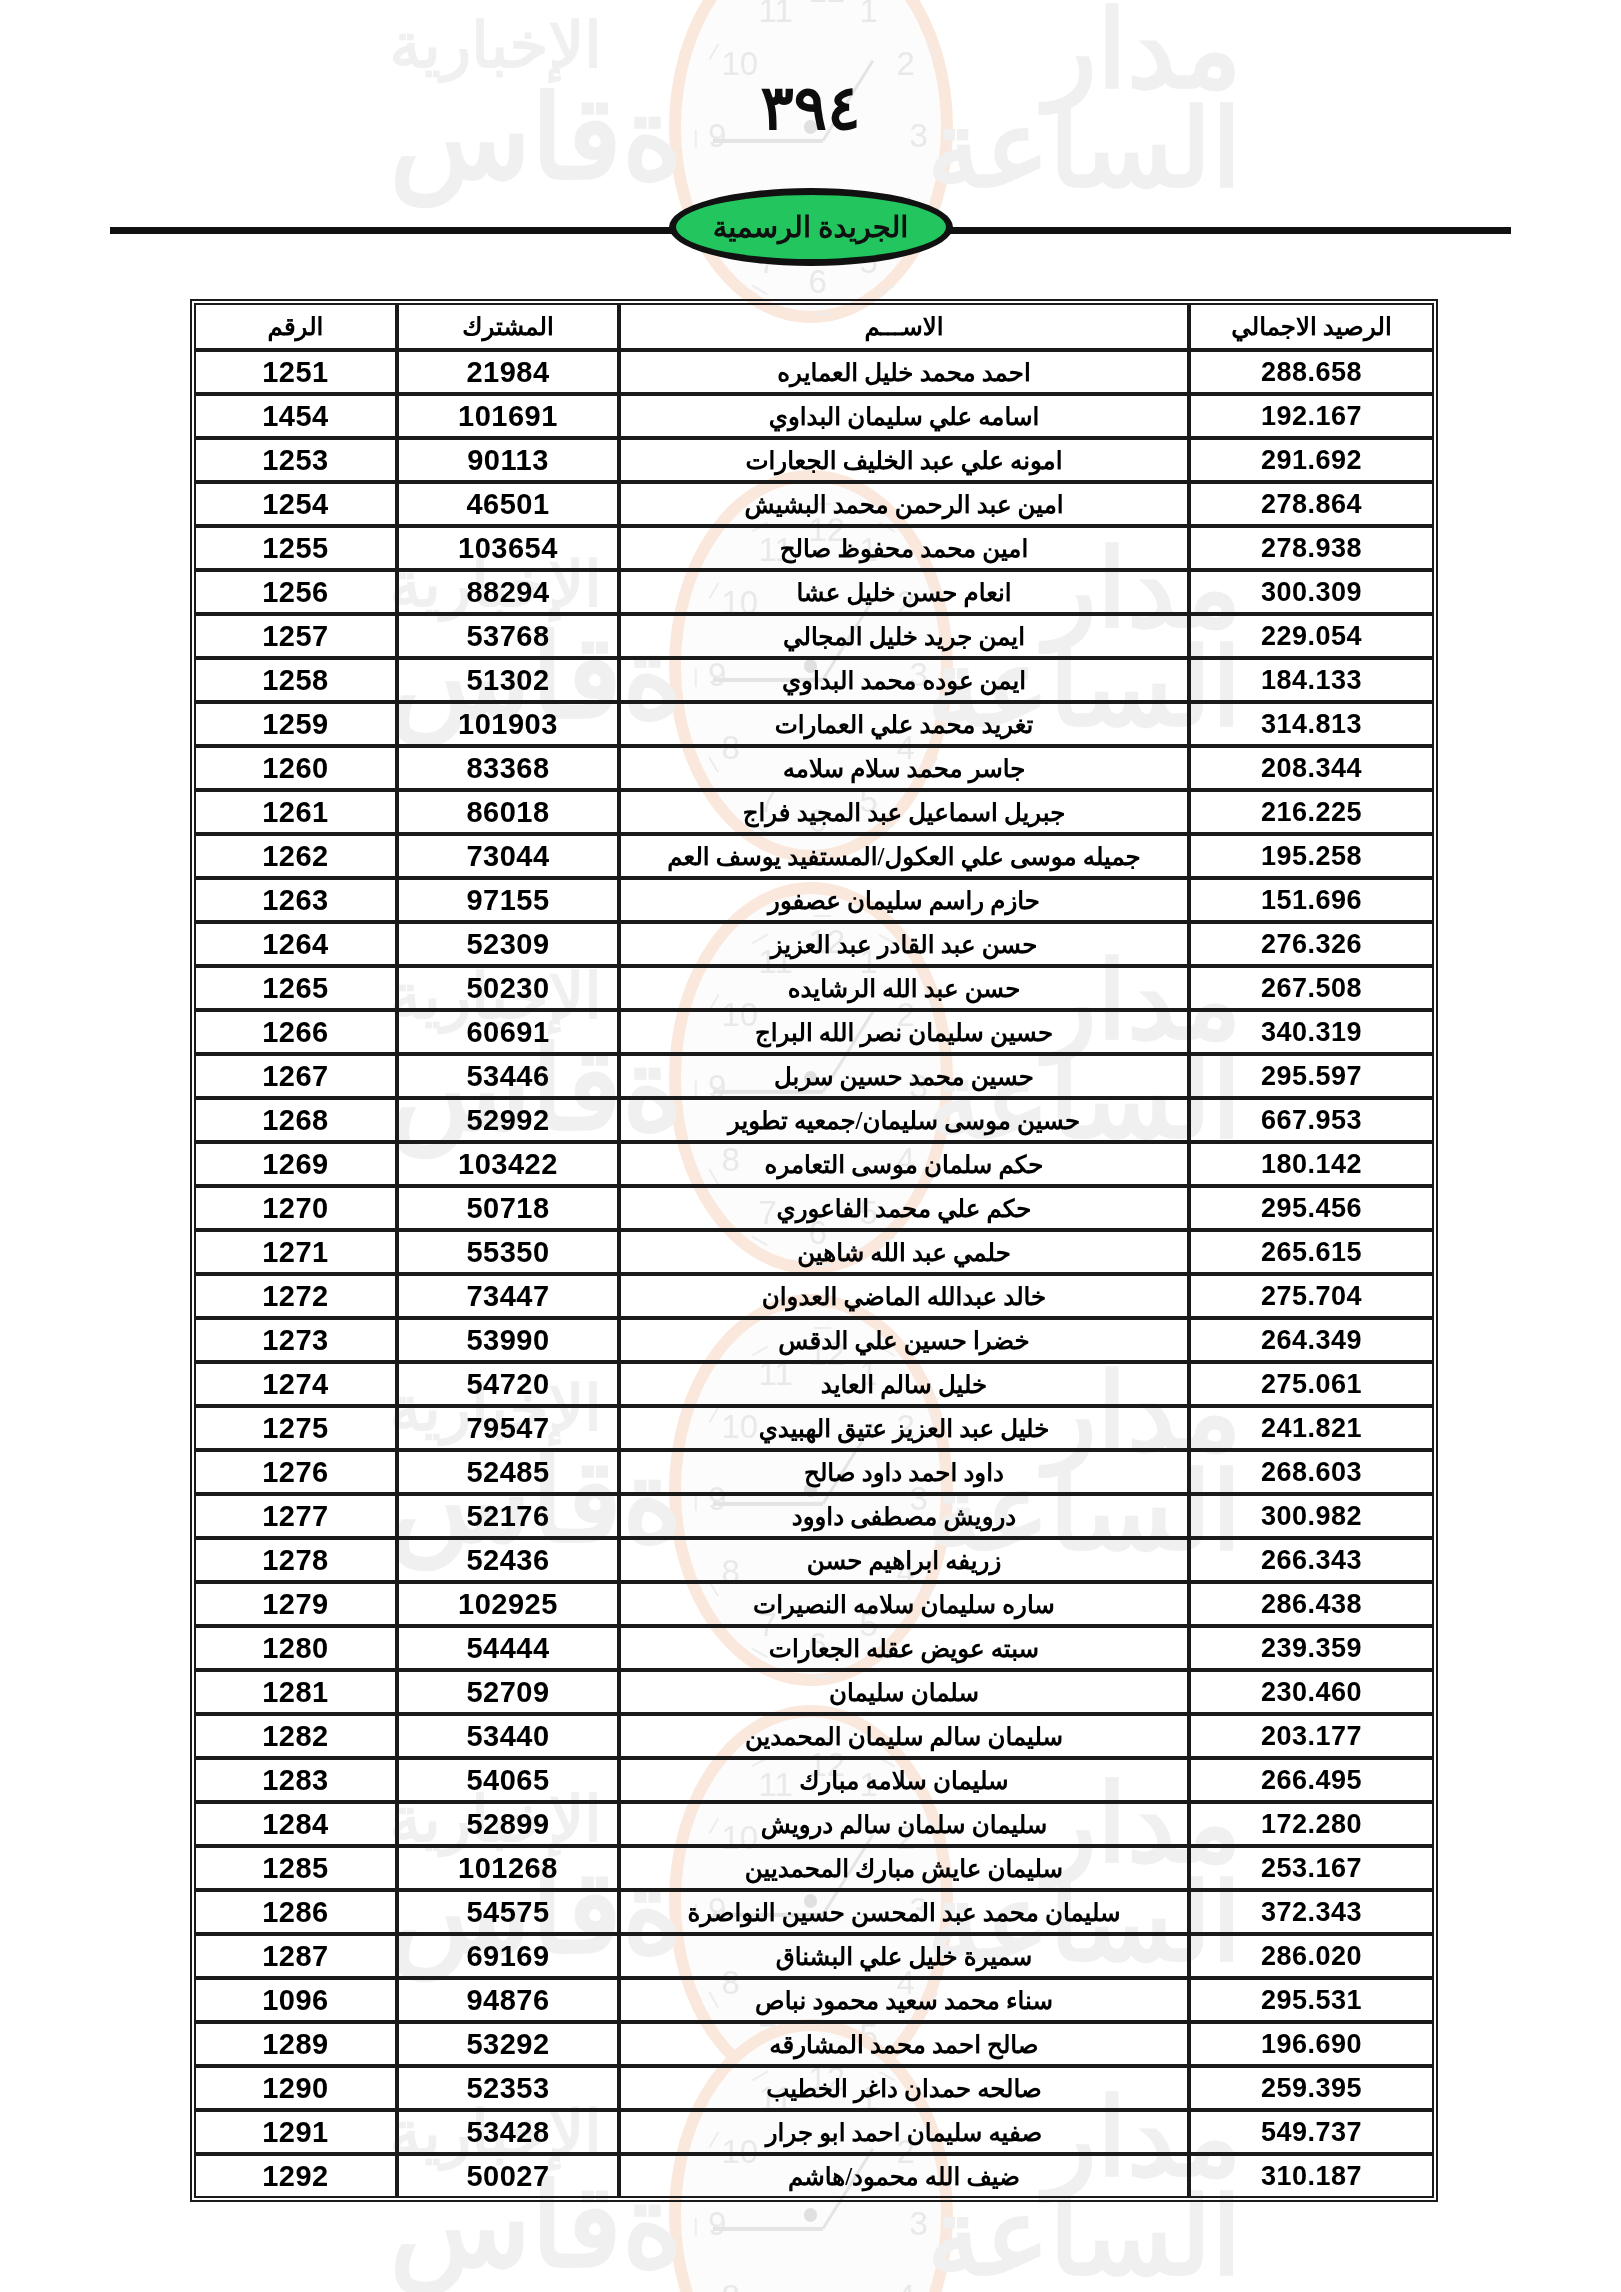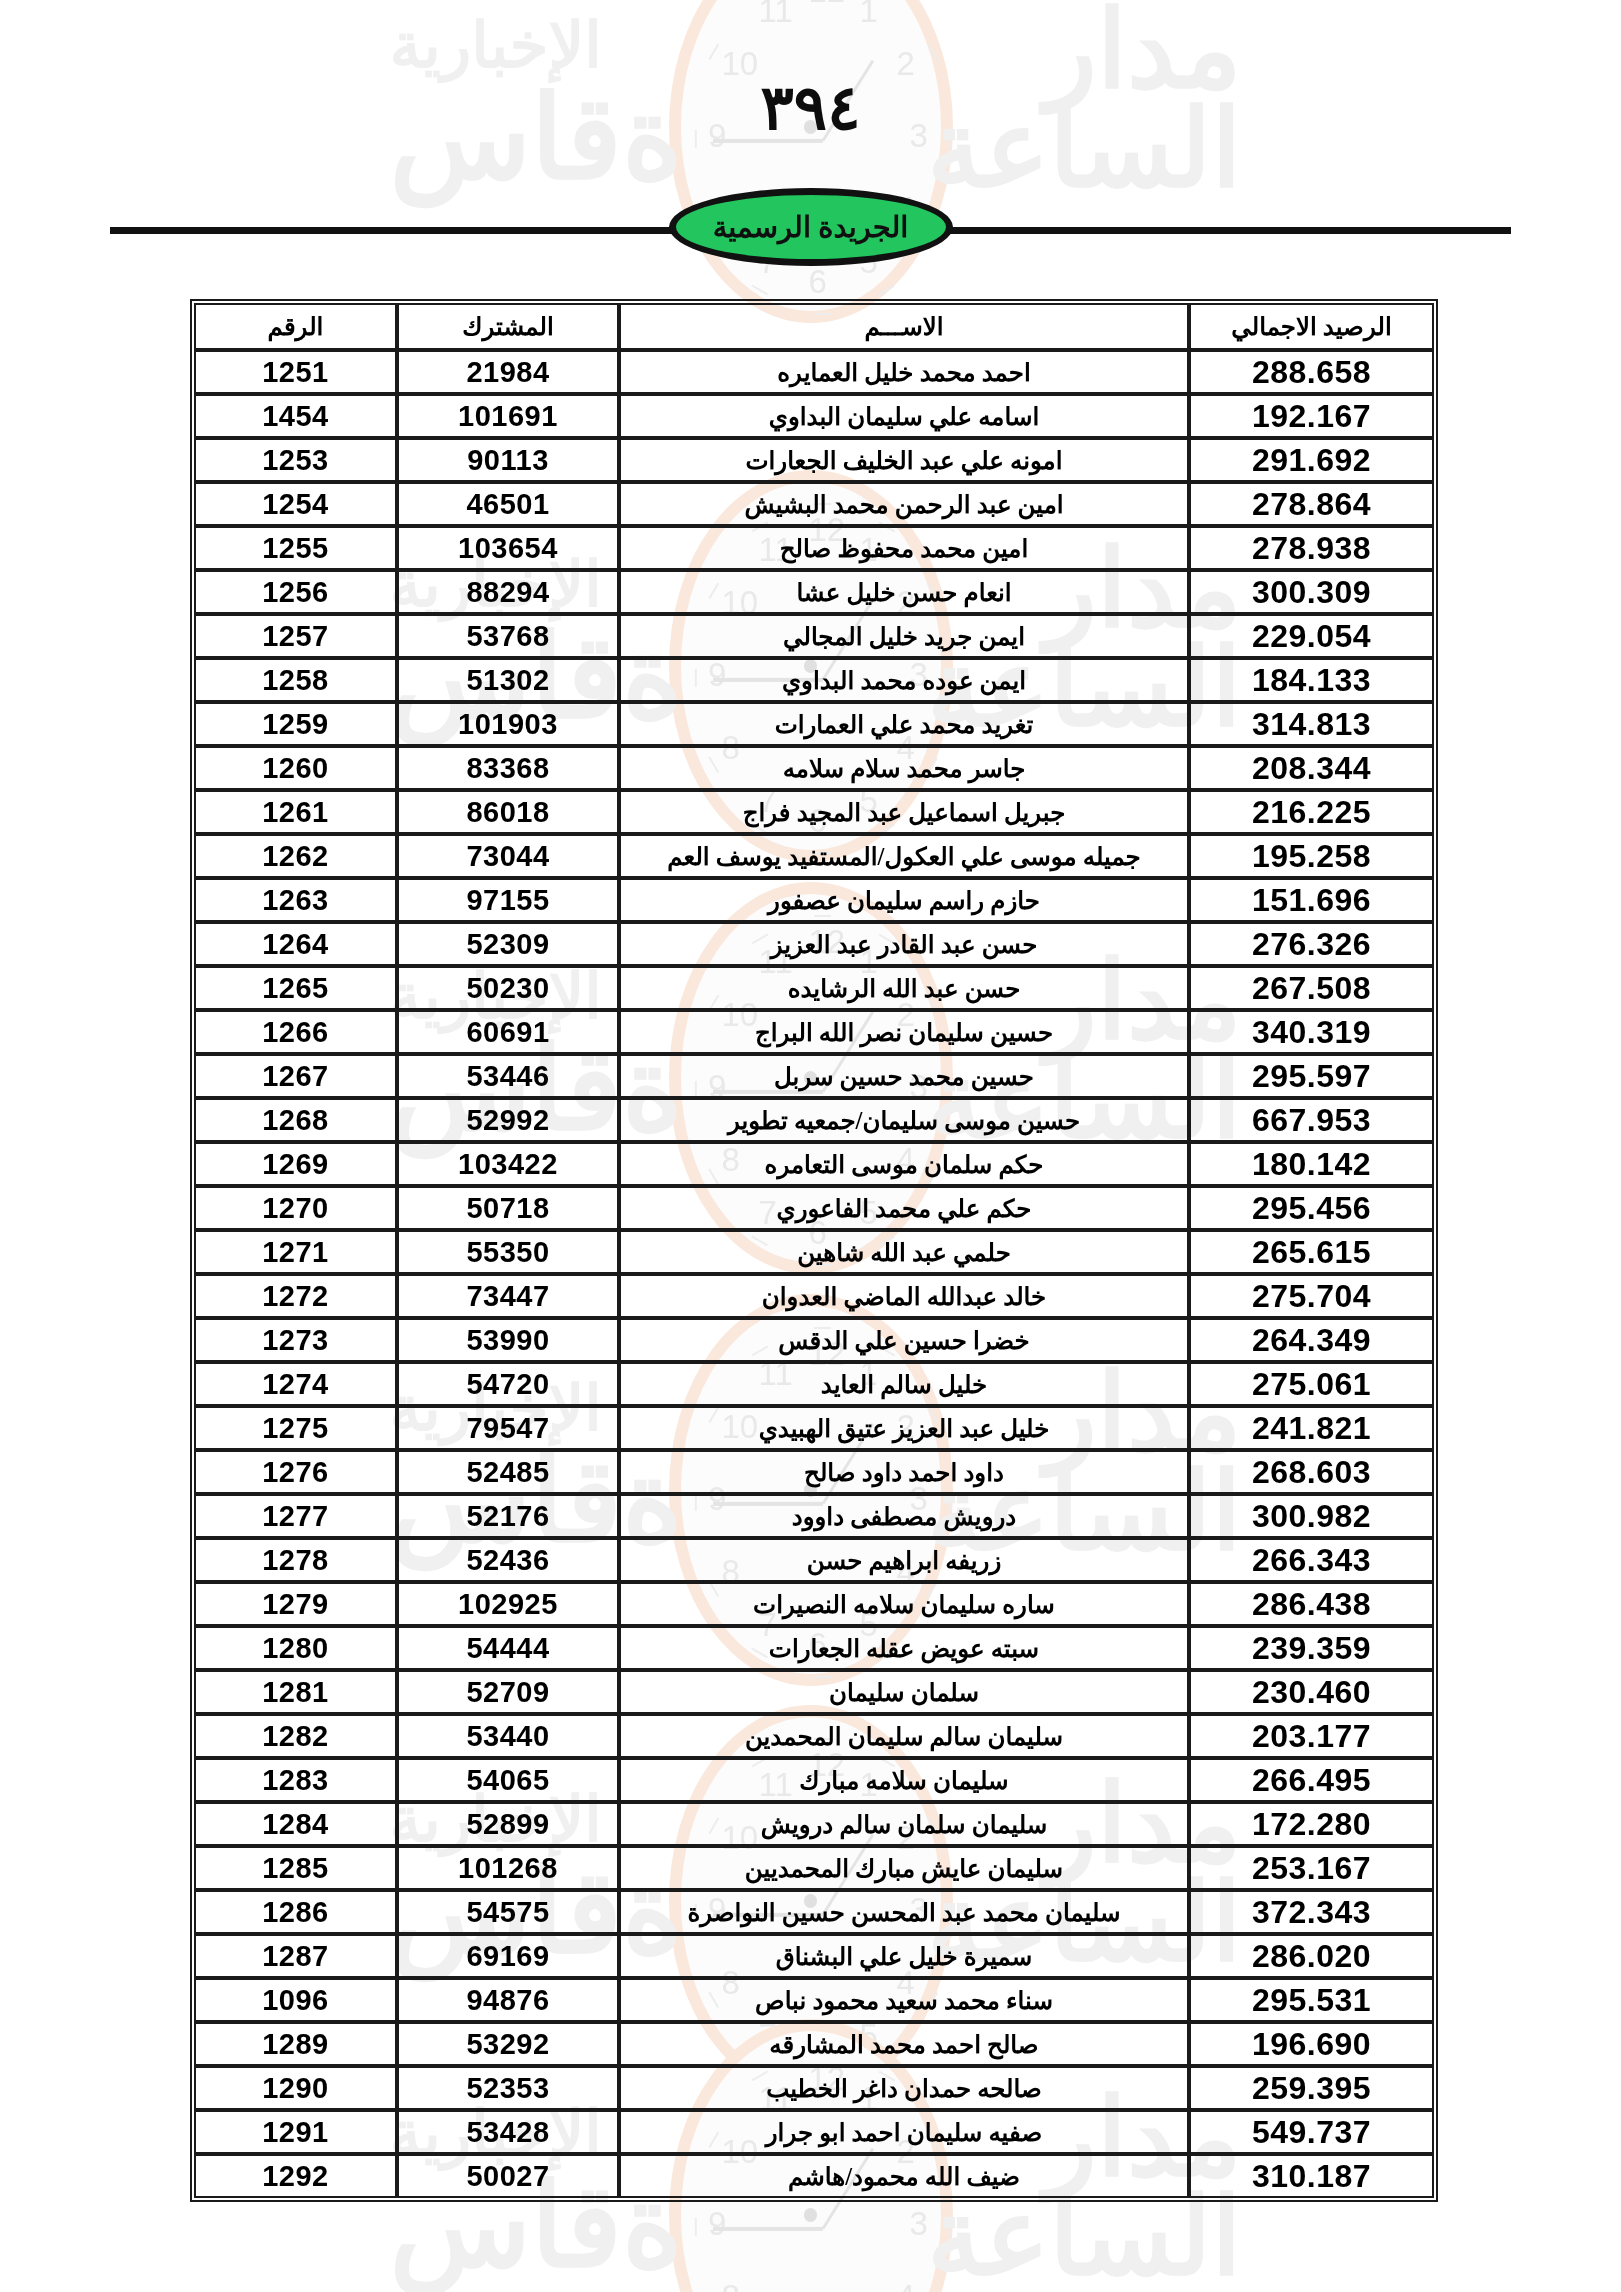--- a/index.html
+++ b/index.html
@@ -212,21 +212,21 @@
     font-family: "Liberation Sans", sans-serif;
     font-size: 29px;
     letter-spacing: 0.5px;
   }
   table.gazette td.name {
     font-family: "Liberation Serif", serif;
     font-size: 24.5px;
     direction: rtl;
   }
   table.gazette td.total {
-    font-size: 32px;
+    font-size: 27px;
   }
 
   
   .table-wrap {
     border: 2px solid #1a1a1a;
     padding: 2px;
     box-sizing: content-box;
   }
 </style>
 </head>

